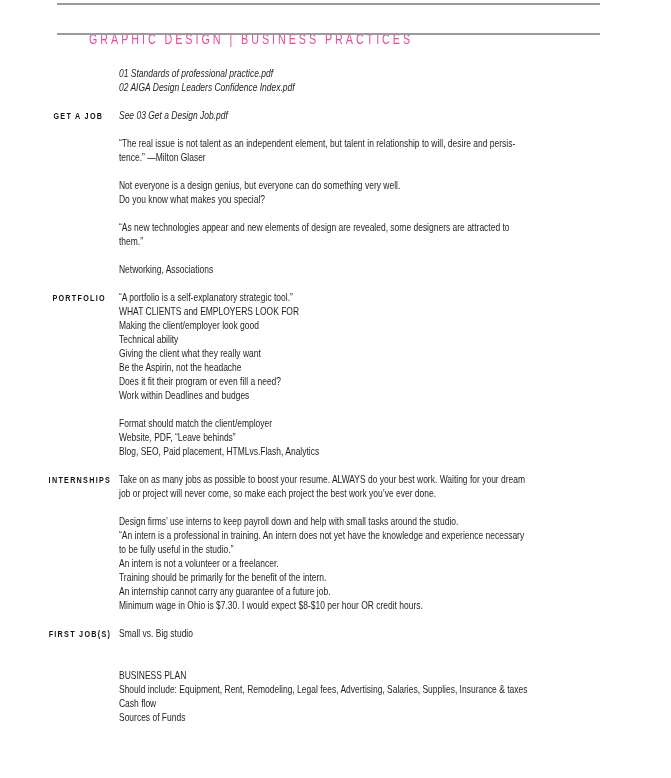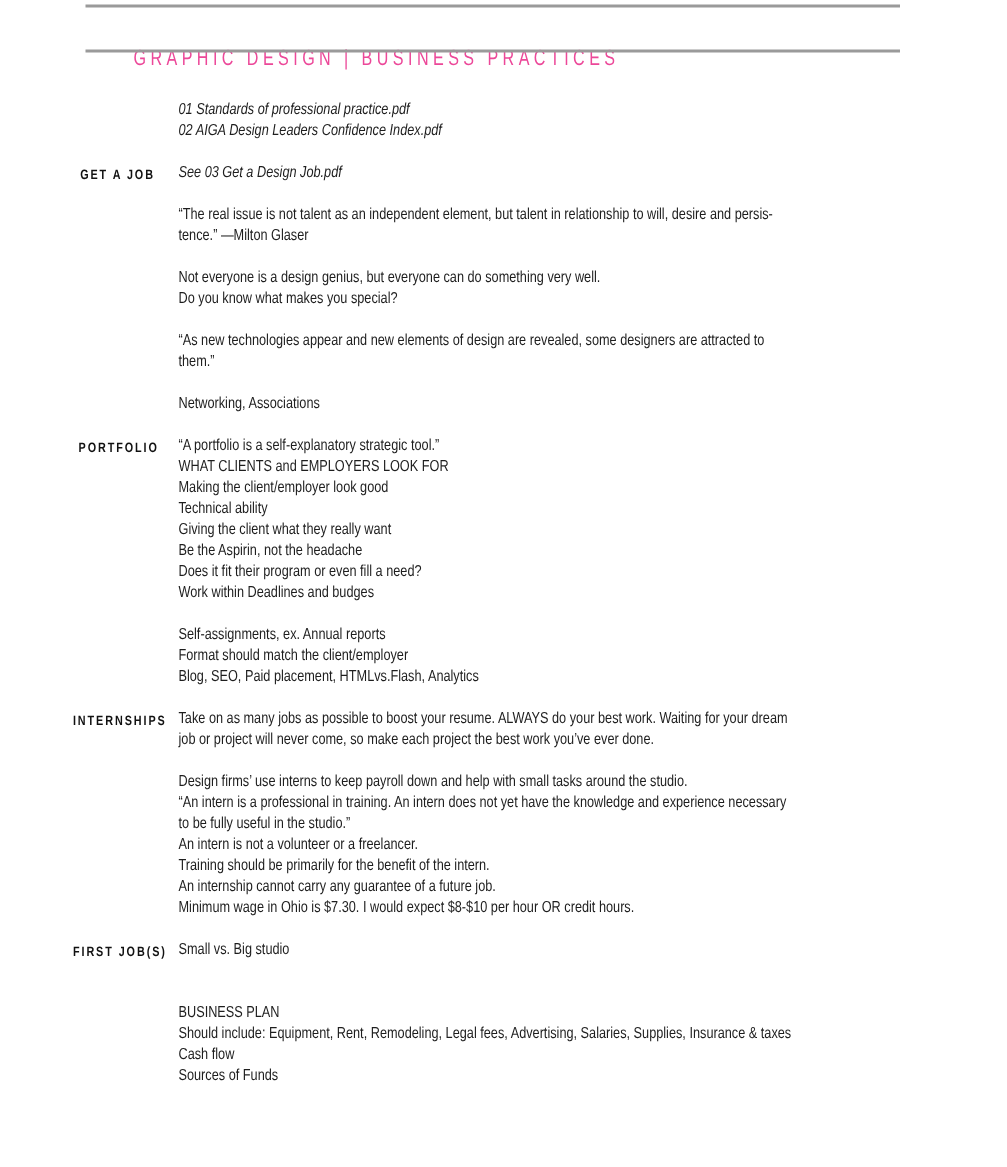--- a/index.html
+++ b/index.html
@@ -116,22 +116,22 @@
       <div class="line"></div>
       <div class="line"><span class="label"><span class="squeeze-r">PORTFOLIO</span></span><span class="text"><span class="squeeze">“A portfolio is a self-explanatory strategic tool.”</span></span></div>
       <div class="line"><span class="text"><span class="squeeze">WHAT CLIENTS and EMPLOYERS LOOK FOR</span></span></div>
       <div class="line"><span class="text"><span class="squeeze">Making the client/employer look good</span></span></div>
       <div class="line"><span class="text"><span class="squeeze">Technical ability</span></span></div>
       <div class="line"><span class="text"><span class="squeeze">Giving the client what they really want</span></span></div>
       <div class="line"><span class="text"><span class="squeeze">Be the Aspirin, not the headache</span></span></div>
       <div class="line"><span class="text"><span class="squeeze">Does it fit their program or even fill a need?</span></span></div>
       <div class="line"><span class="text"><span class="squeeze">Work within Deadlines and budges</span></span></div>
       <div class="line"></div>
-      <div class="line"><span class="text"><span class="squeeze">Self-assignments, ex. Annual reports</span></span></div>
       <div class="line"><span class="text"><span class="squeeze">Format should match the client/employer</span></span></div>
+      <div class="line"><span class="text"><span class="squeeze">Website, PDF, “Leave behinds”</span></span></div>
       <div class="line"><span class="text"><span class="squeeze">Blog, SEO, Paid placement, HTMLvs.Flash, Analytics</span></span></div>
       <div class="line"></div>
       <div class="line"><span class="label"><span class="squeeze-r">INTERNSHIPS</span></span><span class="text"><span class="squeeze">Take on as many jobs as possible to boost your resume. ALWAYS do your best work. Waiting for your dream</span></span></div>
       <div class="line"><span class="text"><span class="squeeze">job or project will never come, so make each project the best work you’ve ever done.</span></span></div>
       <div class="line"></div>
       <div class="line"><span class="text"><span class="squeeze">Design firms’ use interns to keep payroll down and help with small tasks around the studio.</span></span></div>
       <div class="line"><span class="text"><span class="squeeze">“An intern is a professional in training. An intern does not yet have the knowledge and experience necessary</span></span></div>
       <div class="line"><span class="text"><span class="squeeze">to be fully useful in the studio.”</span></span></div>
       <div class="line"><span class="text"><span class="squeeze">An intern is not a volunteer or a freelancer.</span></span></div>
       <div class="line"><span class="text"><span class="squeeze">Training should be primarily for the benefit of the intern.</span></span></div>

